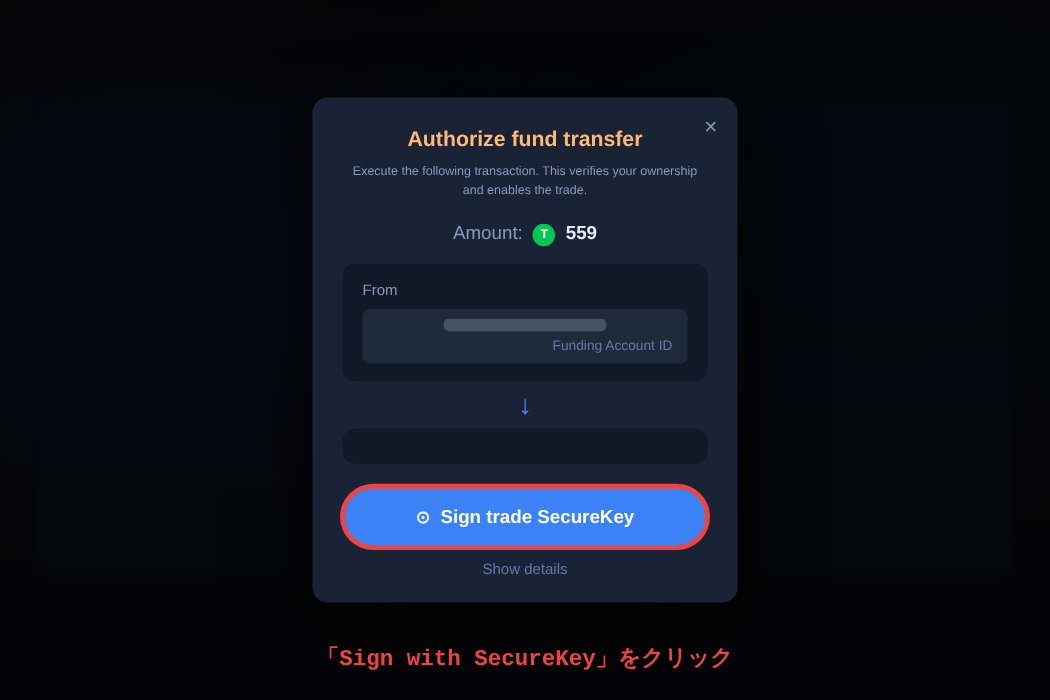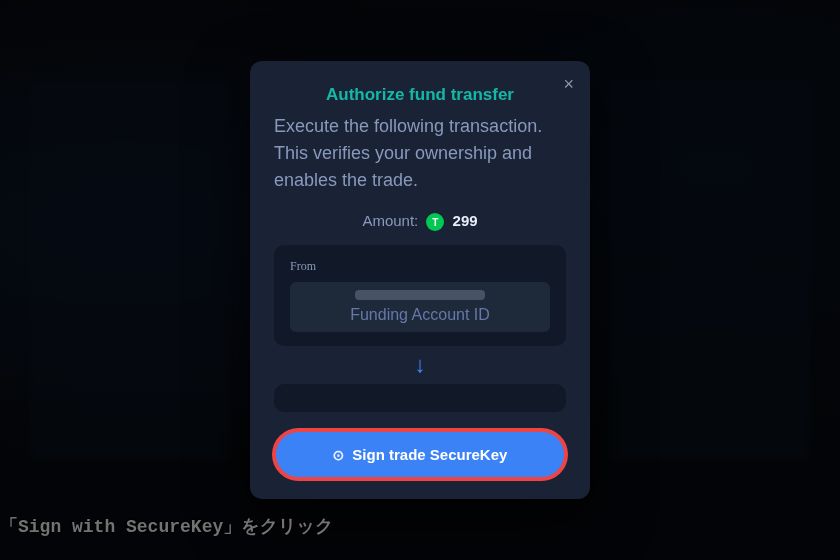--- a/index.html
+++ b/index.html
@@ -57,30 +57,30 @@
       color: #8899aa;
       font-size: 18px;
       cursor: pointer;
       background: none;
       border: none;
       line-height: 1;
     }
 
     .modal-title {
       text-align: center;
-      color: #14b8a6;
+      color: #fdba74;
       font-size: 17px;
       font-weight: 700;
       margin-bottom: 8px;
     }
 
     .modal-subtitle {
-      text-align: left;
+      text-align: center;
       color: #8899bb;
-      font-size: 18px;
+      font-size: 10px;
       line-height: 1.5;
       margin-bottom: 18px;
     }
 
     .amount-row {
       text-align: center;
       margin-bottom: 14px;
       color: #ccd6f0;
       font-size: 15px;
     }
@@ -114,41 +114,41 @@
       background: #111827;
       border-radius: 10px;
       padding: 14px 16px;
       margin-bottom: 0;
     }
 
     .box-label {
       color: #8899bb;
       font-size: 12px;
       margin-bottom: 8px;
-      font-family: Liberation Serif, serif;
     }
 
     .account-id-block {
       background: #1e2a3a;
       border-radius: 6px;
       padding: 8px 12px;
       text-align: center;
     }
 
     .account-id-blur {
       height: 10px;
       background: rgba(150,160,180,0.35);
       border-radius: 4px;
       width: 130px;
       margin: 0 auto 6px;
     }
 
     .account-id-label {
       color: #6677aa;
-      font-size: 16px;
+      font-size: 11px;
+      text-align: right;
     }
 
     .arrow-down {
       text-align: center;
       color: #4488ff;
       font-size: 22px;
       margin: 8px 0;
       line-height: 1;
     }
 
@@ -181,24 +181,25 @@
       color: #6677aa;
       font-size: 12px;
       cursor: pointer;
     }
 
     .bottom-annotation {
       position: absolute;
       bottom: 22px;
       left: 0;
       right: 0;
+      text-align: center;
       font-family: 'Courier New', monospace;
       font-size: 18px;
       font-weight: 700;
-      color: #737373;
+      color: #ef4444;
       z-index: 20;
       text-shadow: 1px 1px 0 #000, -1px -1px 0 #000;
     }
   </style>
 </head>
 <body>
 
 <div class="bg-blur"></div>
 <div class="bg-panel bg-panel-1"></div>
 <div class="bg-panel bg-panel-2"></div>
@@ -206,36 +207,37 @@
 
 <div class="modal">
   <button class="modal-close">×</button>
 
   <h2 class="modal-title">Authorize fund transfer</h2>
   <p class="modal-subtitle">Execute the following transaction. This verifies your ownership and enables the trade.</p>
 
   <div class="amount-row">
     <span class="amount-label">Amount:</span>
     <span class="token-icon">T</span>
-    <span class="amount-value">299</span>
+    <span class="amount-value">559</span>
   </div>
 
   <div class="transfer-box">
     <div class="box-label">From</div>
     <div class="account-id-block">
       <div class="account-id-blur"></div>
       <div class="account-id-label">Funding Account ID</div>
     </div>
   </div>
 
   <div class="arrow-down">↓</div>
 
   <div class="transfer-box">
   </div>
 
   <button class="sign-button">
     <span class="key-icon">⊙</span>
     <span>Sign trade SecureKey</span>
   </button>
 
+  <div class="show-details">Show details</div>
 </div>
 
 <div class="bottom-annotation">「Sign with SecureKey」をクリック</div>
 
 </body></html>

